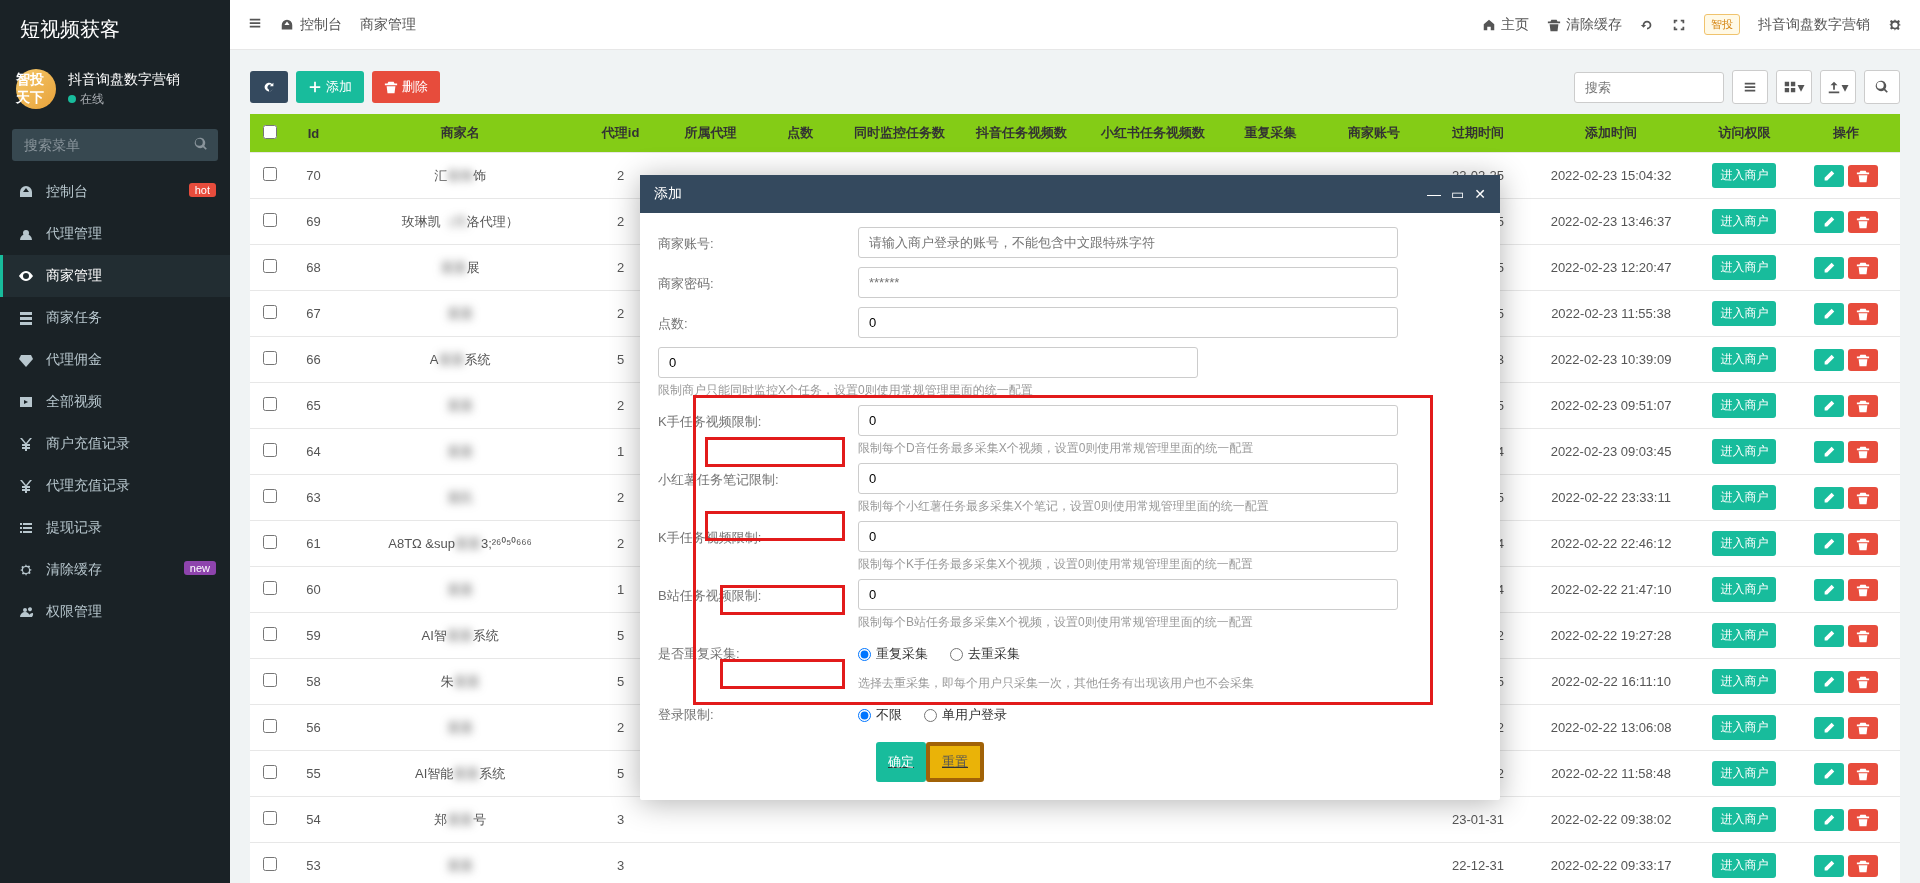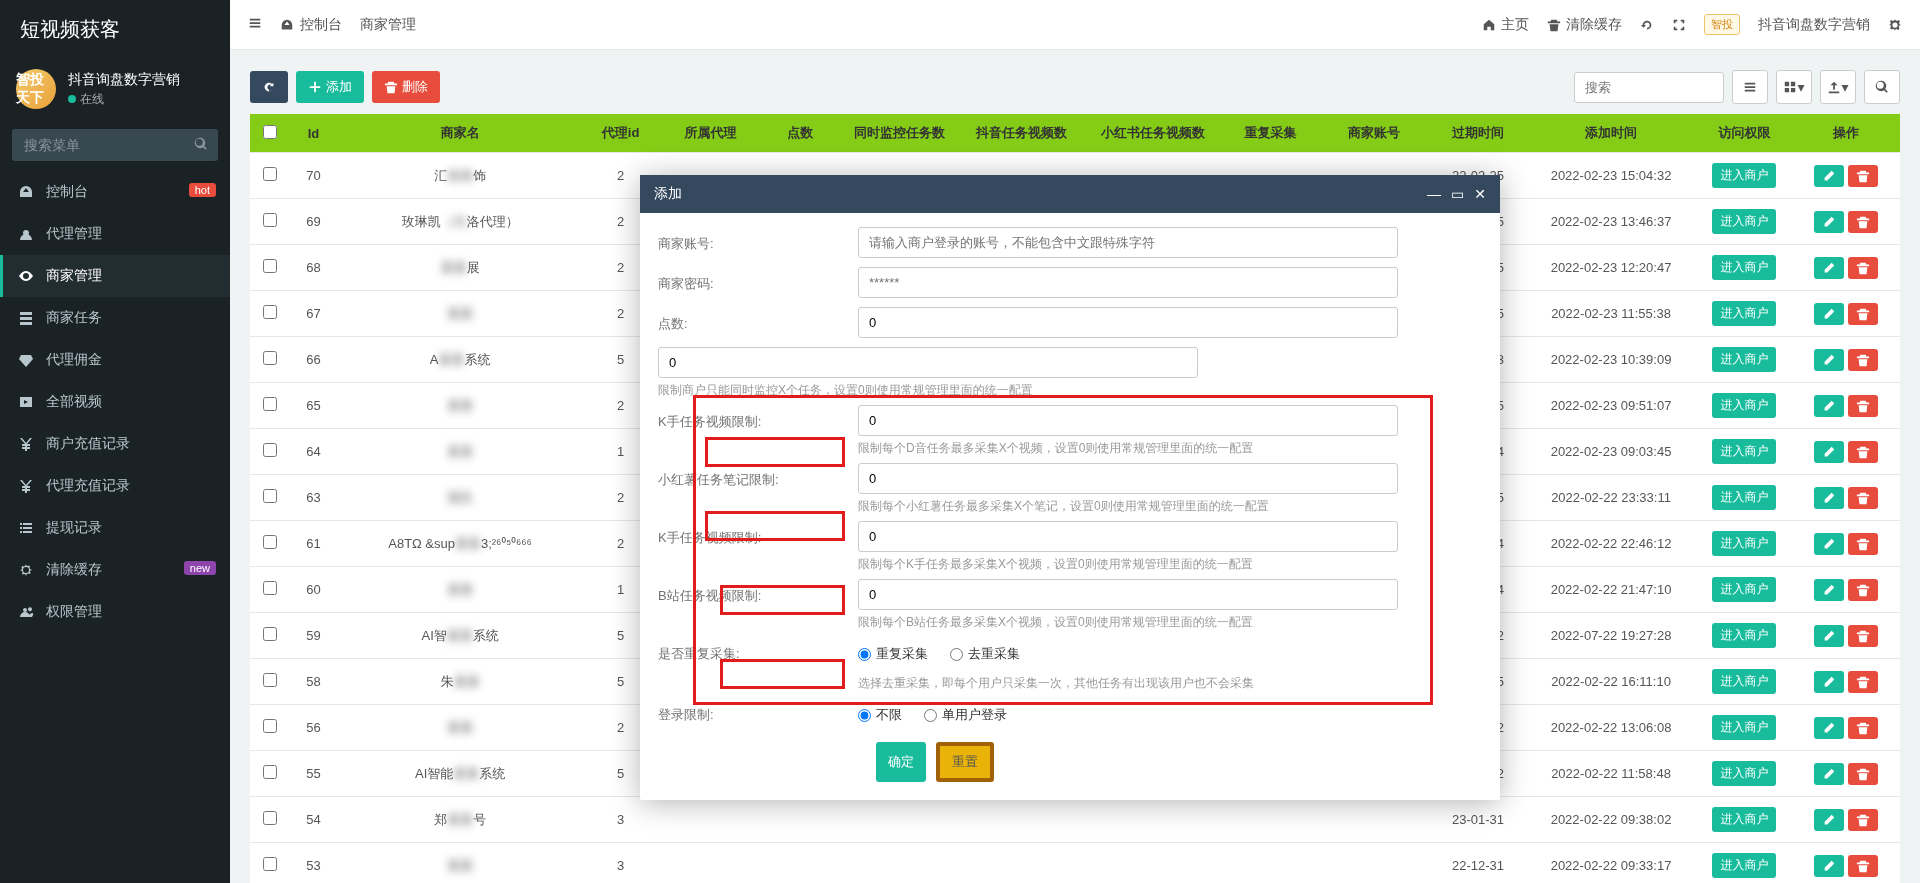--- a/index.html
+++ b/index.html
@@ -60,21 +60,21 @@
 .modal-ctrls { display: flex; gap: 10px; font-size: 14px; }
 .modal-ctrls span { cursor: pointer; }
 .modal-body { padding: 14px 18px 18px; max-height: 680px; overflow: auto; }
 .form-row { display: flex; align-items: flex-start; margin-bottom: 6px; }
 .form-label { width: 200px; padding-right: 18px; color: #737373; font-size: 13px; line-height: 34px; }
 .form-field { flex: 1; }
 .form-field input[type=text], .form-field input[type=password] { width: 100%; max-width: 540px; padding: 7px 10px; border: 1px solid #ccc; border-radius: 3px; font-size: 13px; }
 .form-hint { font-size: 12px; color: #999; margin-top: 4px; max-width: 540px; }
 .radio-group { display: flex; gap: 22px; align-items: center; height: 34px; font-size: 13px; }
 .radio-group label { display: flex; align-items: center; gap: 5px; }
-.modal-footer { display: flex; gap: 10px; padding-left: 218px; margin-top: 10px; }
+.modal-footer { display: flex; padding-left: 218px; margin-top: 10px; text-decoration: underline; }
 .btn-outline { background: #eab308; border: 4px solid #a16207; color: #555; }
 
 
 .highlight-outer { position: absolute; border: 3px solid #e21b1b; pointer-events: none; z-index: 200; }
 .highlight-label { position: absolute; border: 3px solid #e21b1b; pointer-events: none; z-index: 201; }
 
 svg { width: 14px; height: 14px; fill: currentColor; }
 .sidebar-icon svg { width: 16px; height: 16px; }
 </style>
 </head>
@@ -606,21 +606,21 @@
           <td>AI智<span class="blurred">某某</span>系统</td>
           <td>5</td>
           <td></td>
           <td></td>
           <td></td>
           <td></td>
           <td></td>
           <td></td>
           <td></td>
           <td>23-02-22</td>
-          <td>2022-07-22 19:27:28</td>
+          <td>2022-02-22 19:27:28</td>
           <td><button class="btn btn-green btn-sm">进入商户</button></td>
           <td>
             <div class="action-cell">
               <button class="btn btn-green btn-sm">
                 <svg viewBox="0 0 16 16">
                   <path d="M11 2l3 3-8 8H3v-3l8-8z"></path>
                 </svg>
               </button>
               <button class="btn btn-red btn-sm">
                 <svg viewBox="0 0 16 16">

